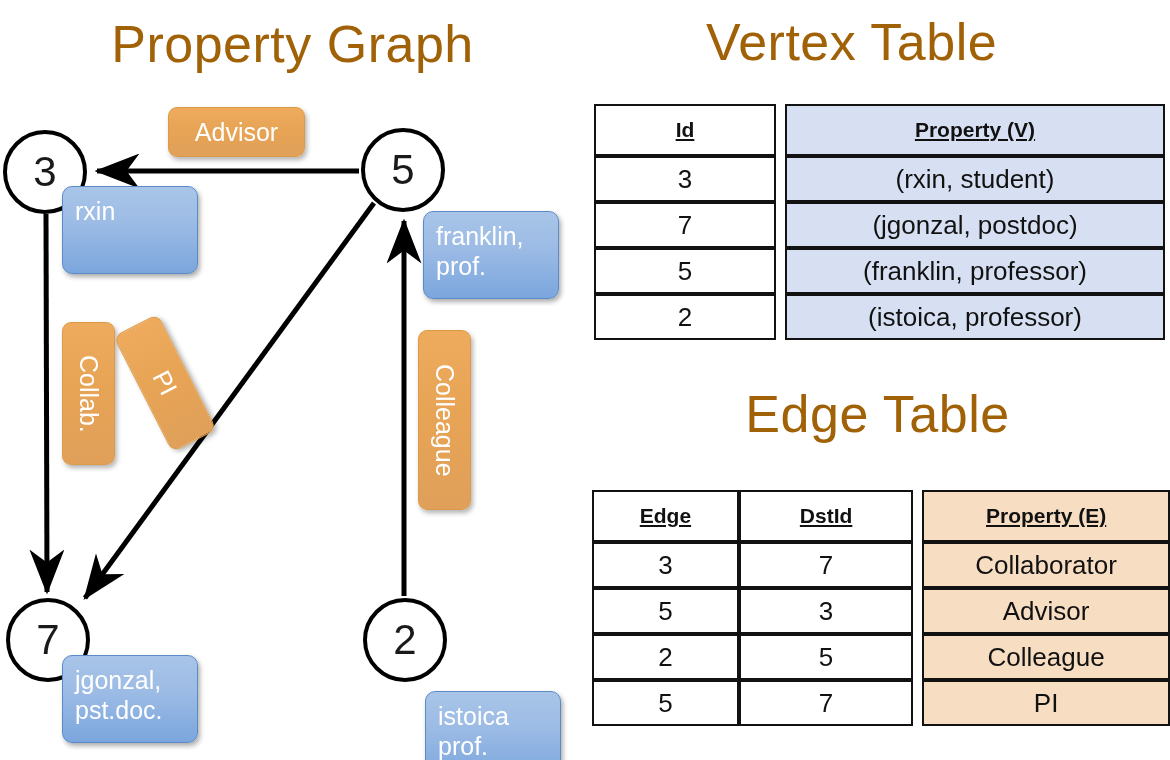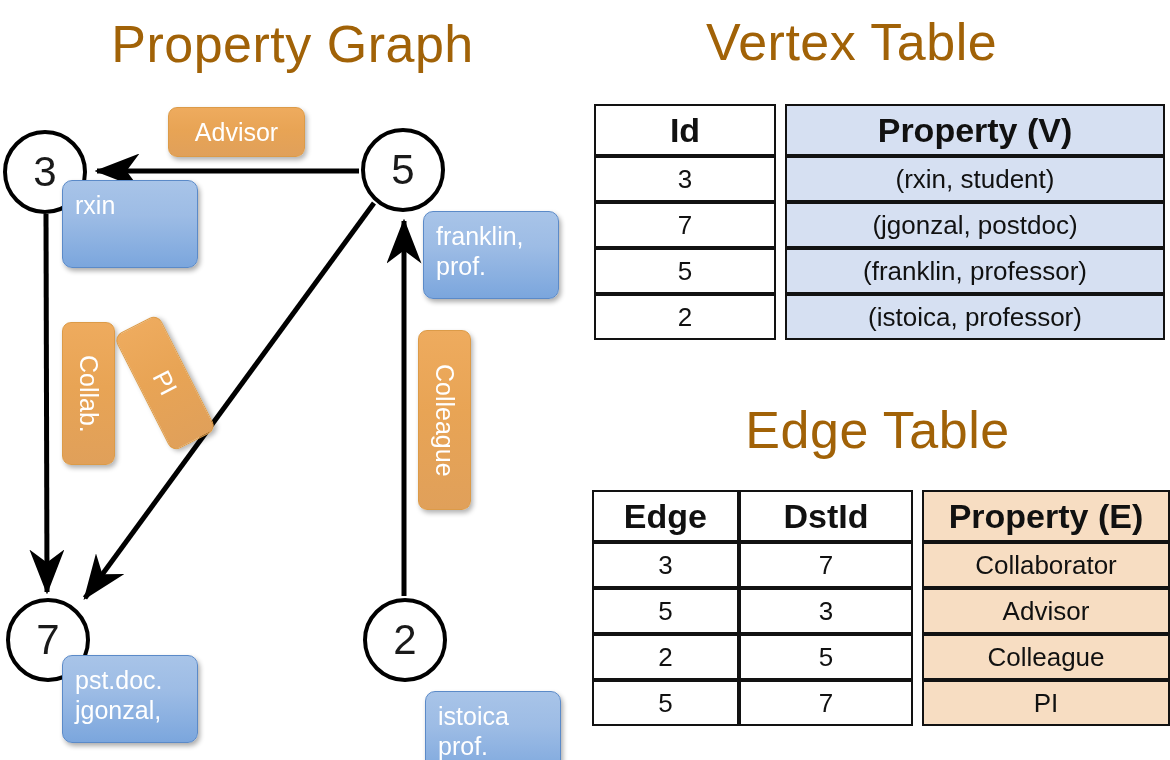--- a/index.html
+++ b/index.html
@@ -24,21 +24,21 @@
     font-weight: 300;
     font-size: 52px;
     letter-spacing: 0.5px;
     color: #a16207;
     text-align: center;
     white-space: nowrap;
     line-height: 1;
   }
   #title-property-graph { left: 0px;   top: 18px;  width: 585px; }
   #title-vertex-table   { left: 559px; top: 16px;  width: 585px; }
-  #title-edge-table     { left: 585px; top: 404px; width: 585px; }
+  #title-edge-table     { left: 585px; top: 388px; width: 585px; }
 
   
   #graph-panel {
     position: absolute;
     left: 0; top: 0;
     width: 585px; height: 760px;
   }
   #graph-edges {
     position: absolute;
     left: 0; top: 0;
@@ -78,21 +78,21 @@
     box-shadow: 2px 3px 5px rgba(0,0,0,0.33);
     color: #ffffff;
     font-family: "Liberation Sans", sans-serif;
     font-weight: 300;
     font-size: 25px;
     line-height: 1.18;
     box-sizing: border-box;
     padding: 10px 0 0 12px;
     z-index: 6;
   }
-  #prop-rxin     { left: 62px;  top: 180px; width: 136px; height: 88px; }
+  #prop-rxin     { left: 62px;  top: 186px; width: 136px; height: 88px; }
   #prop-franklin { left: 423px; top: 186px; width: 136px; height: 88px; margin-top: 25px; }
   #prop-jgonzal  { left: 62px;  top: 655px; width: 136px; height: 88px; }
   #prop-istoica  { left: 425px; top: 691px; width: 136px; height: 88px; }
   .prop-line { display: block; white-space: nowrap; }
 
   
   .edge-label {
     position: absolute;
     border-radius: 9px;
     border: 1px solid #dc9b48;
@@ -148,22 +148,23 @@
     text-align: center;
     padding: 0;
     height: 46px;
     color: #111;
     background: #ffffff;
     box-sizing: border-box;
     white-space: nowrap;
   }
   .data-table th {
     font-weight: 700;
-    font-size: 34px;
+    font-size: 21px;
     height: 52px;
+    text-decoration: underline;
   }
   .col-gap { border: none !important; width: 9px; background: transparent !important; height: auto; }
 
   .cell-vertex-prop { background: #d6e0f2 !important; }
   .cell-edge-prop   { background: #f7ddc2 !important; }
 
   #vertex-table { left: 594px; top: 104px; }
   #vertex-table .col-id   { width: 182px; }
   #vertex-table .col-prop { width: 380px; }
 
@@ -213,22 +214,22 @@
   </div>
 
   <div class="prop-box" id="prop-rxin">
     <span class="prop-line">rxin</span>
   </div>
   <div class="prop-box" id="prop-franklin">
     <span class="prop-line">franklin,</span>
     <span class="prop-line">prof.</span>
   </div>
   <div class="prop-box" id="prop-jgonzal">
+    <span class="prop-line">jgonzal,</span>
     <span class="prop-line">pst.doc.</span>
-    <span class="prop-line">jgonzal,</span>
   </div>
   <div class="prop-box" id="prop-istoica">
     <span class="prop-line">istoica</span>
     <span class="prop-line">prof.</span>
   </div>
 
   <div class="edge-label" id="edgelabel-advisor">
     <span>Advisor</span>
   </div>
   <div class="edge-label" id="edgelabel-collab">

